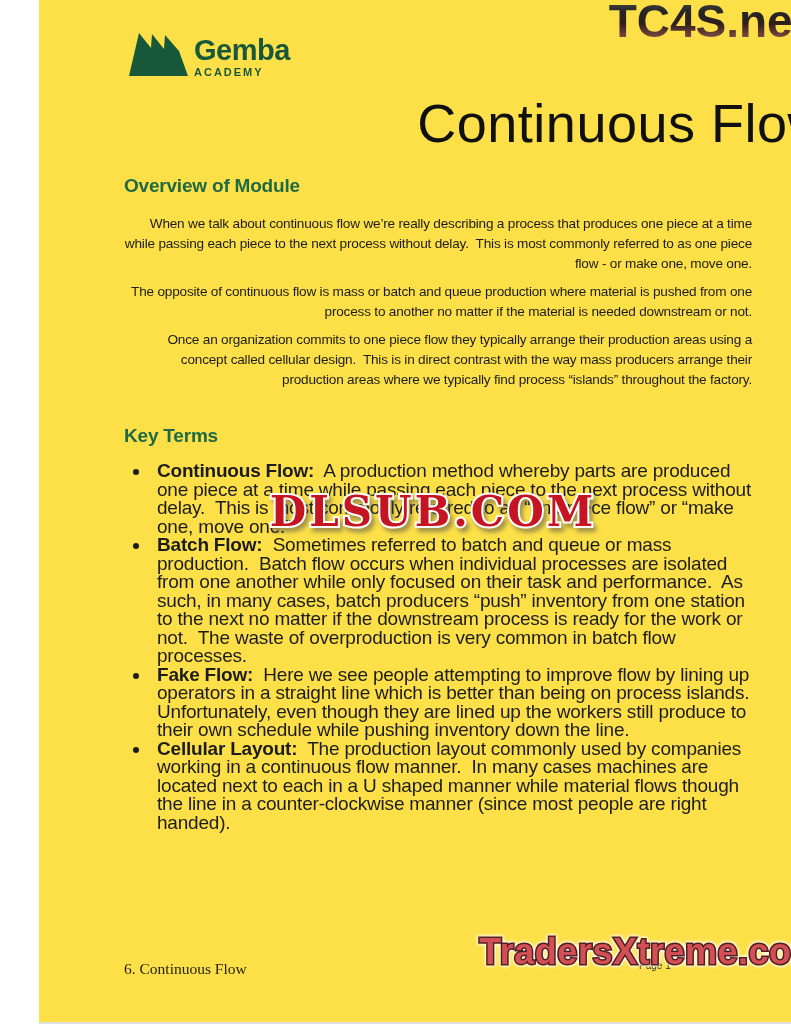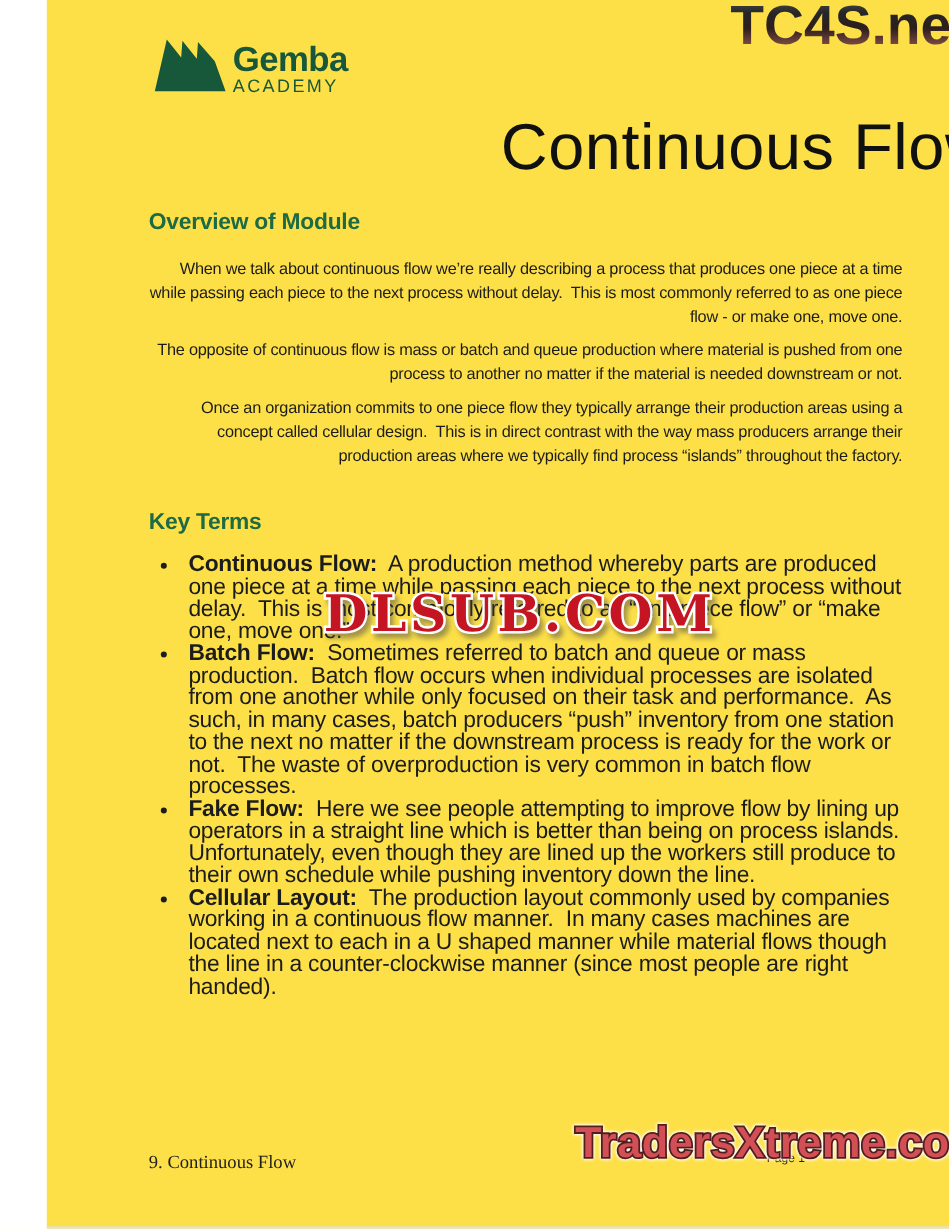--- a/index.html
+++ b/index.html
@@ -6,21 +6,21 @@
   .page{
     position:relative;width:791px;height:1024px;background:#fde047;overflow:hidden;
     font-family:"Liberation Sans",sans-serif;color:#1c1c1c;box-sizing:border-box;
     border-right:3px solid #d6d6d6;border-bottom:2px solid #e0e0e0;margin-left:39px;
   }
   
   .logo{position:absolute;left:88px;top:30px;display:flex;align-items:flex-start;gap:3px;}
   .logo svg{display:block;}
   .logo-text{display:flex;flex-direction:column;margin-top:7px;}
   .logo-name{font-size:29px;font-weight:bold;color:#17573a;line-height:27px;letter-spacing:-0.5px;}
-  .logo-sub{font-size:15px;font-weight:normal;color:#17573a;letter-spacing:2px;line-height:17px;}
+  .logo-sub{font-size:11px;font-weight:bold;color:#17573a;letter-spacing:2px;line-height:17px;}
   
   .wm-top{
     position:absolute;top:-6px;right:19px;font-size:46px;font-weight:bold;line-height:54px;
     background:linear-gradient(180deg,#5a5a5a 0%,#262626 32%,#2e1e1c 55%,#7a4a43 80%,#a8837b 100%);
     -webkit-background-clip:text;background-clip:text;color:transparent;letter-spacing:0px;
   }
   .wm-mid{
     position:absolute;top:486px;left:50%;transform:translateX(-50%);
     font-family:"DejaVu Serif",serif;font-weight:bold;font-size:42px;line-height:52px;letter-spacing:3px;
     color:#c51522;-webkit-text-stroke:4px #ffffff;paint-order:stroke fill;
@@ -80,18 +80,18 @@
     <ul class="bullets">
       <li><span class="term">Continuous Flow:</span><span>  A production method whereby parts are produced one piece at a time while passing each piece to the next process without delay.  This is most commonly referred to as “one piece flow” or “make one, move one.”</span></li>
       <li><span class="term">Batch Flow:</span><span>  Sometimes referred to batch and queue or mass production.  Batch flow occurs when individual processes are isolated from one another while only focused on their task and performance.  As such, in many cases, batch producers “push” inventory from one station to the next no matter if the downstream process is ready for the work or not.  The waste of overproduction is very common in batch flow processes.</span></li>
       <li><span class="term">Fake Flow:</span><span>  Here we see people attempting to improve flow by lining up operators in a straight line which is better than being on process islands.  Unfortunately, even though they are lined up the workers still produce to their own schedule while pushing inventory down the line.</span></li>
       <li><span class="term">Cellular Layout:</span><span>  The production layout commonly used by companies working in a continuous flow manner.  In many cases machines are located next to each in a U shaped manner while material flows though the line in a counter-clockwise manner (since most people are right handed).</span></li>
     </ul>
   </div>
 
   <div class="wm-mid">DLSUB.COM</div>
 
-  <div class="footer-left">9. Continuous Flow</div>
+  <div class="footer-left">6. Continuous Flow</div>
   <div class="footer-right">Page 1</div>
 
   <div class="wm-bottom">TradersXtreme.com</div>
 
 </div>
 
 </body></html>

